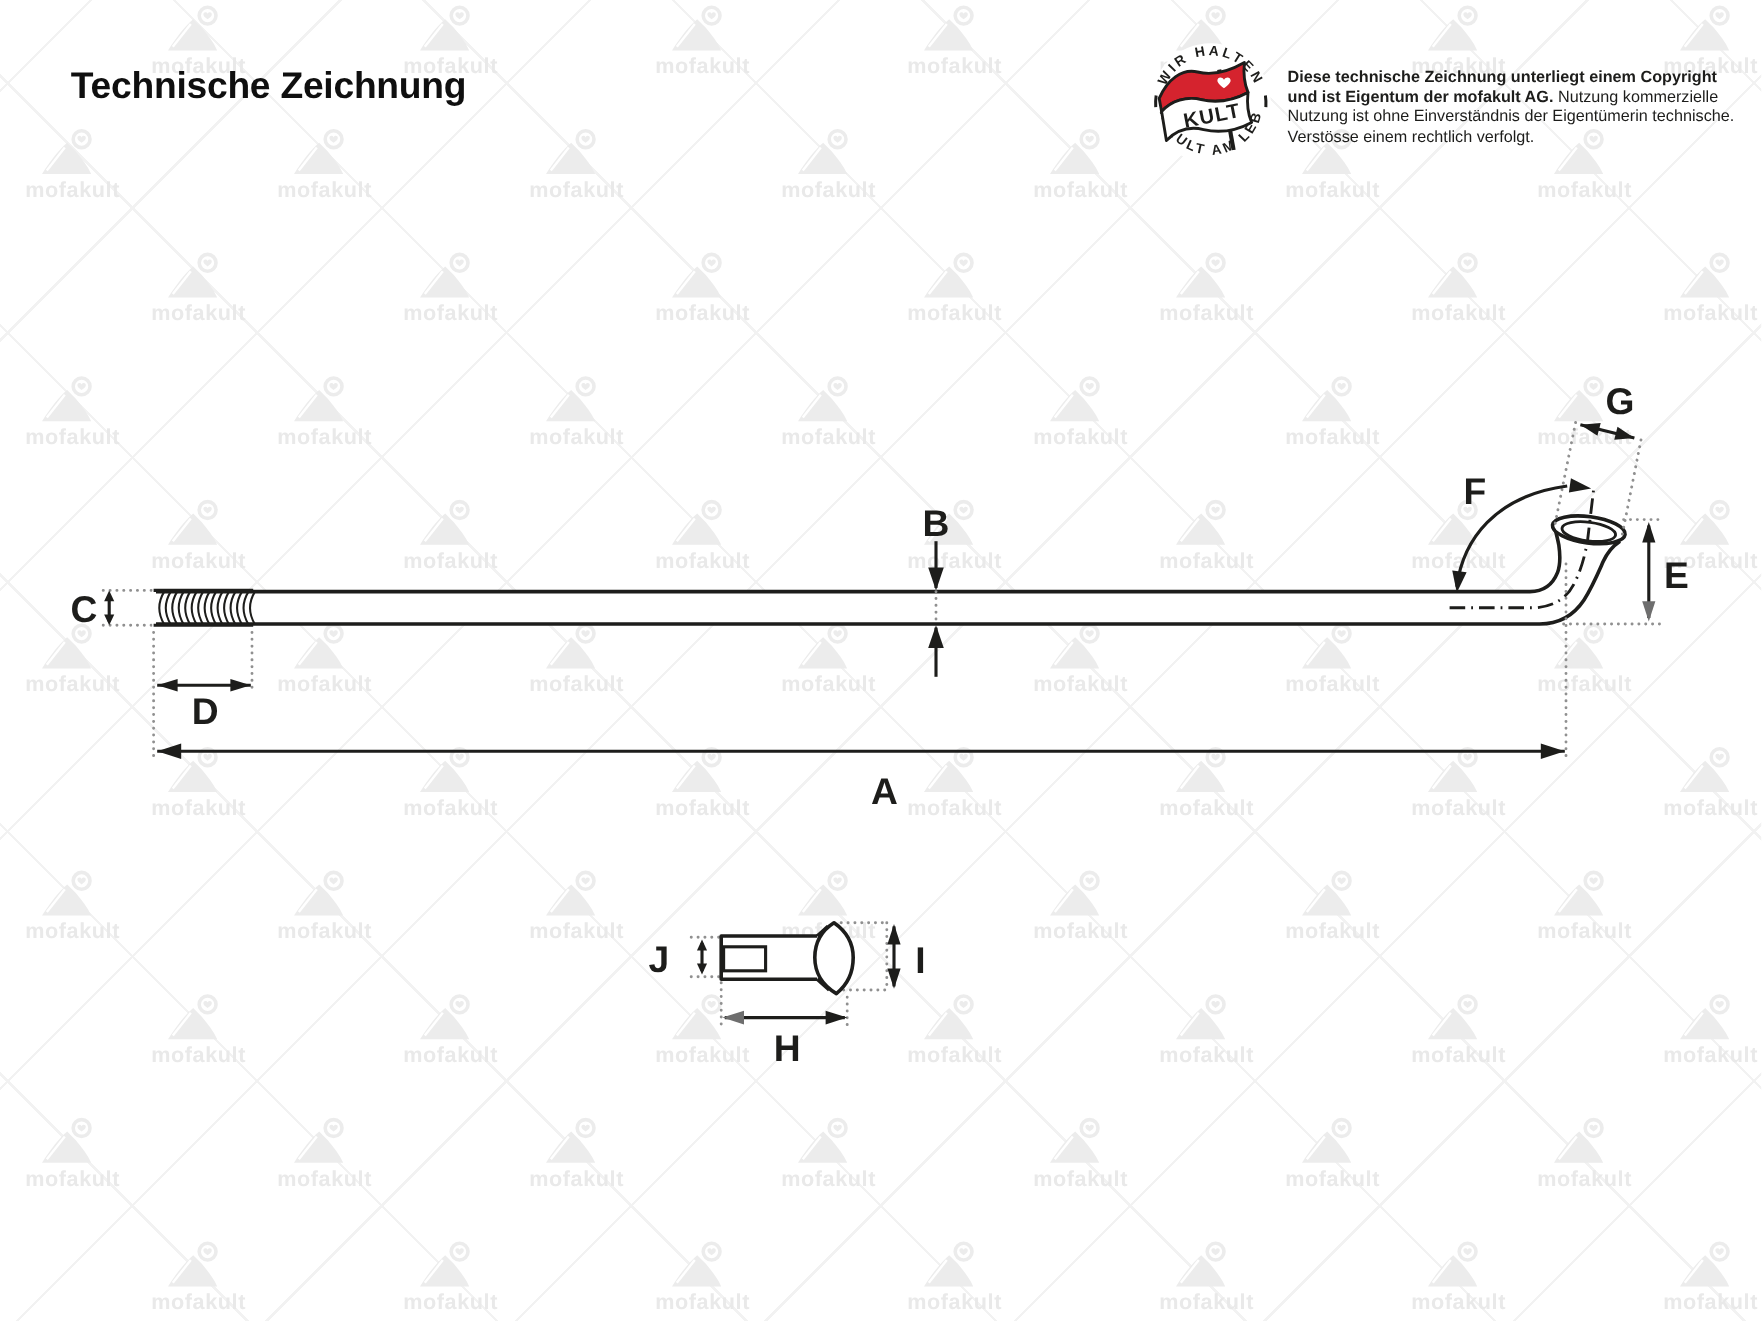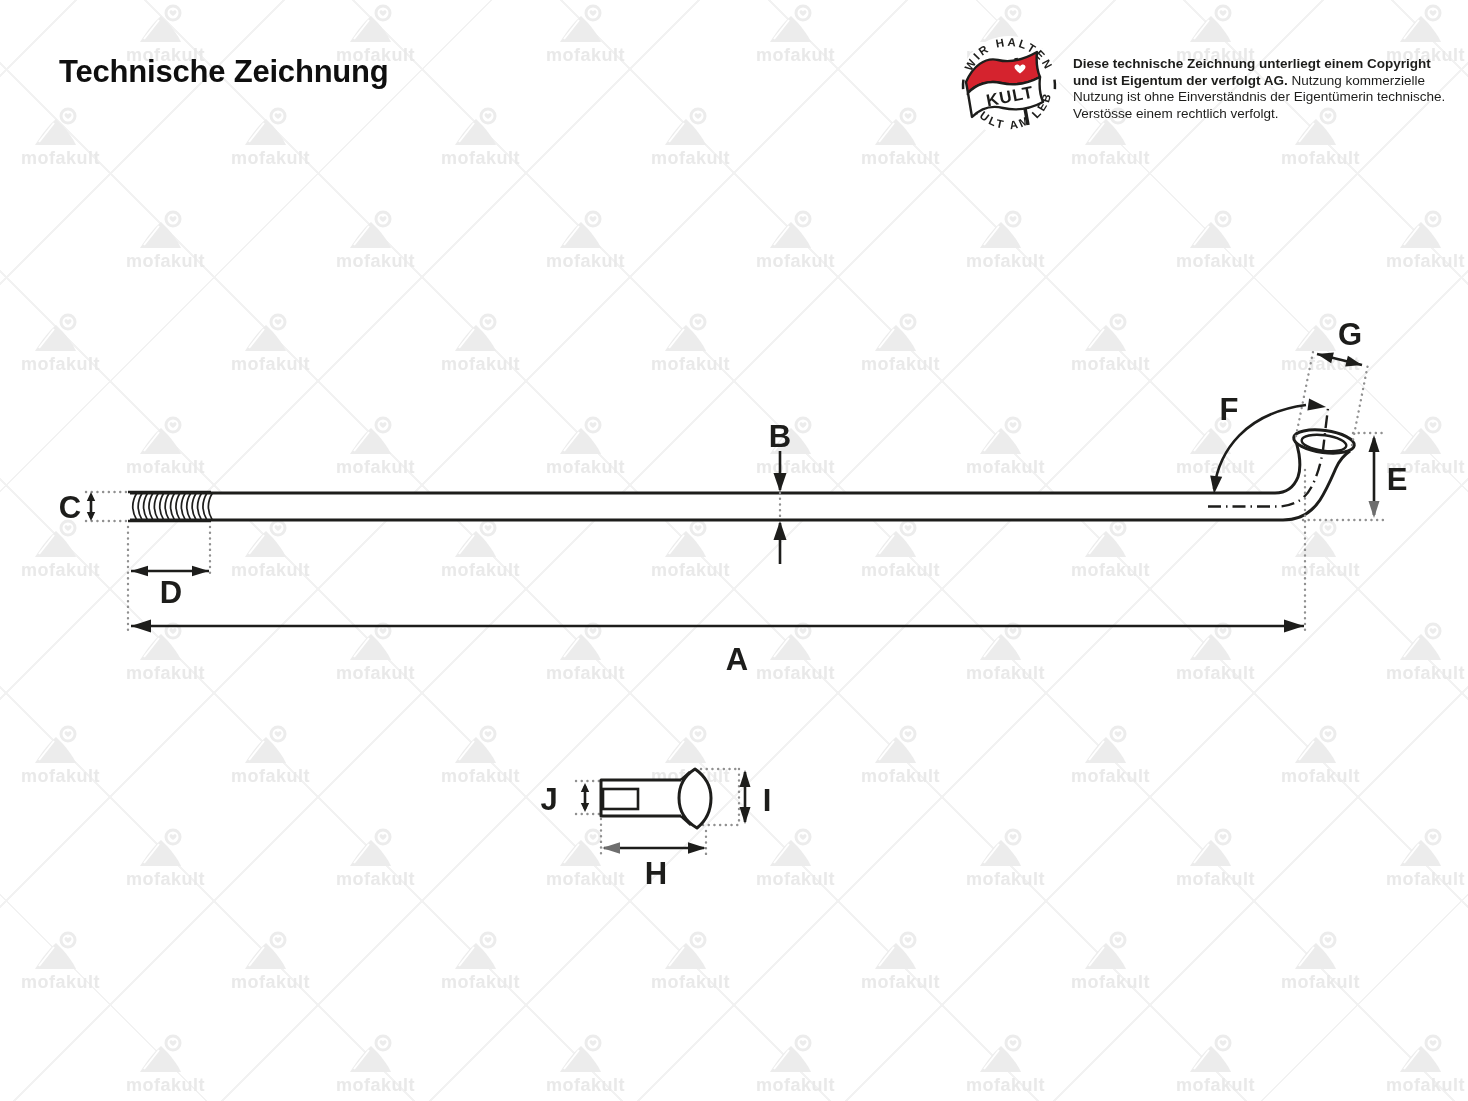--- a/index.html
+++ b/index.html
@@ -893,18 +893,18 @@
       <line x1="63" y1="30" x2="75" y2="97" stroke="#1d1d1b" stroke-width="3.5"></line>
       <path d="M 13,54 C 20,38 32,29 45,32 C 57,35 70,32 84,24 C 83,34 84,42 87,49 C 74,56 61,58 48,55 C 36,52 23,56 15,65 Z" fill="#d5232e" stroke="#1d1d1b" stroke-width="2.4" stroke-linejoin="round"></path>
       <path d="M 15,65 C 23,56 36,52 48,55 C 61,58 74,56 87,49 C 86,58 87,67 90,74 C 77,81 63,83 50,80 C 38,77 27,81 19,89 Z" fill="#ffffff" stroke="#1d1d1b" stroke-width="2.4" stroke-linejoin="round"></path>
       <path d="M 67,38.5 C 65.5,35.5 61.5,36 61.5,39 C 61.5,41 64,43 67,45.5 C 70,43 72.5,41 72.5,39 C 72.5,36 68.5,35.5 67,38.5 Z" fill="#ffffff"></path>
       <text class="badge-kult" x="57" y="74" transform="rotate(-11 57 68)">KULT</text>
     </svg>
   </div>
 
   <div class="copyright">
     <div><span class="b">Diese technische Zeichnung unterliegt einem Copyright</span></div>
-    <div><span class="b">und ist Eigentum der verfolgt AG.</span> <span>Nutzung kommerzielle</span></div>
+    <div><span class="b">und ist Eigentum der mofakult AG.</span> <span>Nutzung kommerzielle</span></div>
     <div>Nutzung ist ohne Einverständnis der Eigentümerin technische.</div>
     <div>Verstösse einem rechtlich verfolgt.</div>
   </div>
 
 </div>
 
 </body></html>

